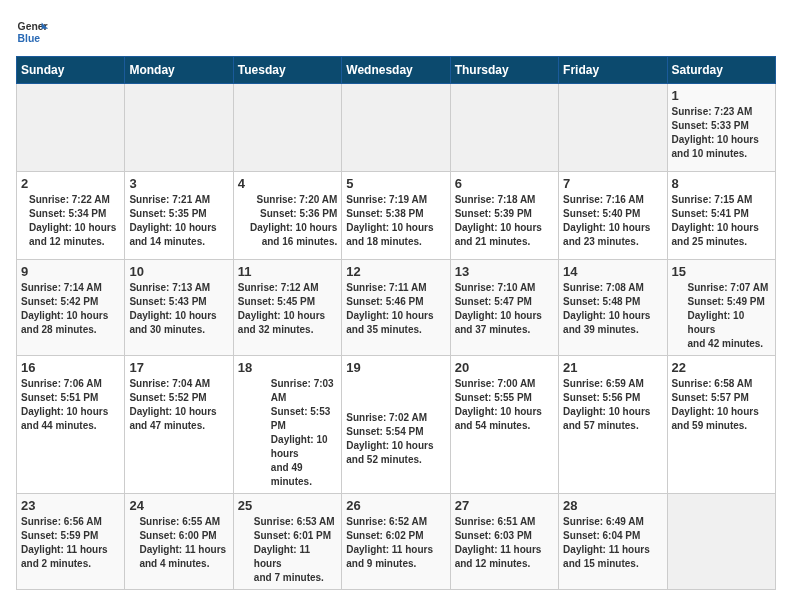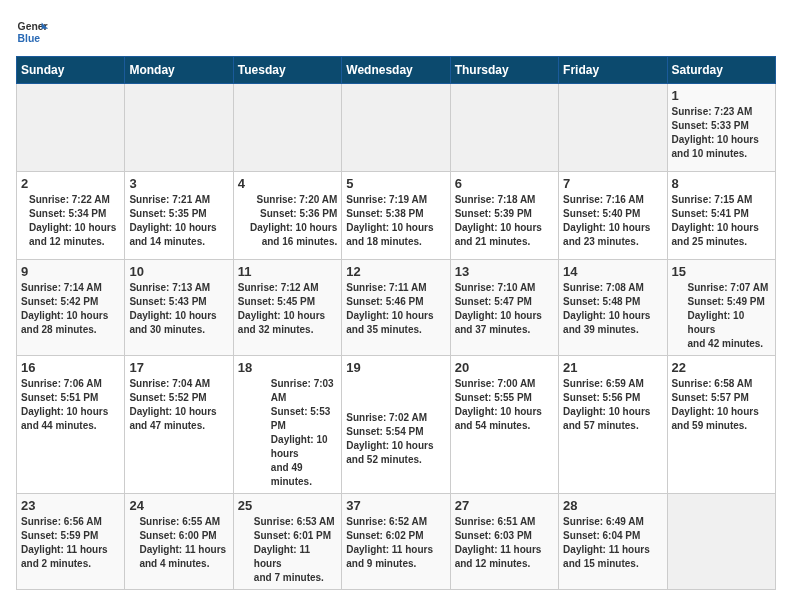--- a/index.html
+++ b/index.html
@@ -292,21 +292,21 @@
 and 4 minutes.</div>
         </td>
         <td>
           <div class="day-number">25</div>
           <div class="day-info" style="white-space: pre-line; margin-left: 16px;">Sunrise: 6:53 AM
 Sunset: 6:01 PM
 Daylight: 11 hours
 and 7 minutes.</div>
         </td>
         <td>
-          <div class="day-number">37</div>
+          <div class="day-number">26</div>
           <div class="day-info" style="white-space: pre-line;">Sunrise: 6:52 AM
 Sunset: 6:02 PM
 Daylight: 11 hours
 and 9 minutes.</div>
         </td>
         <td>
           <div class="day-number">27</div>
           <div class="day-info" style="white-space: pre-line;">Sunrise: 6:51 AM
 Sunset: 6:03 PM
 Daylight: 11 hours

